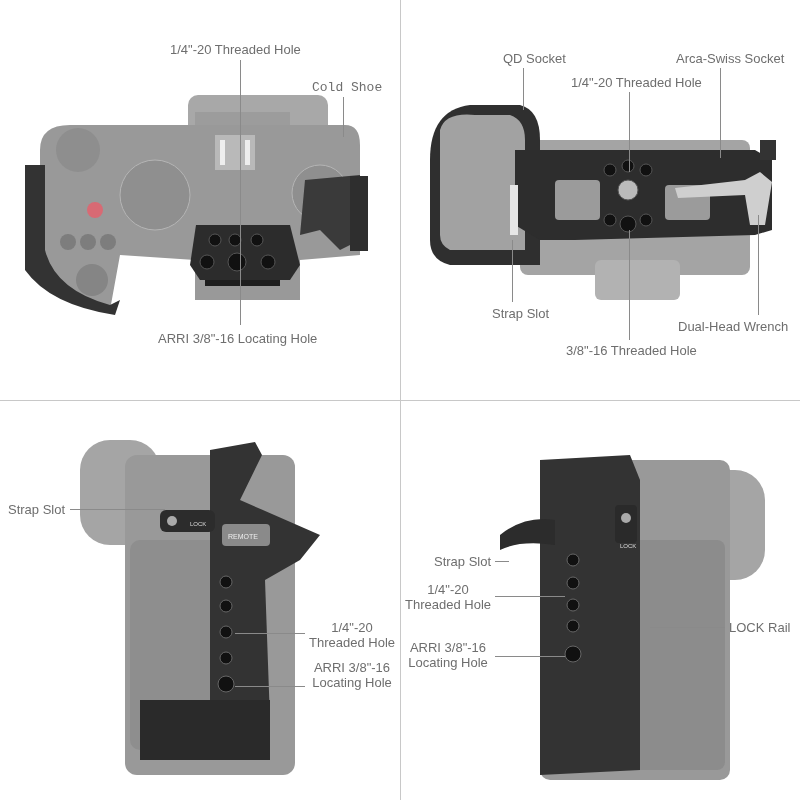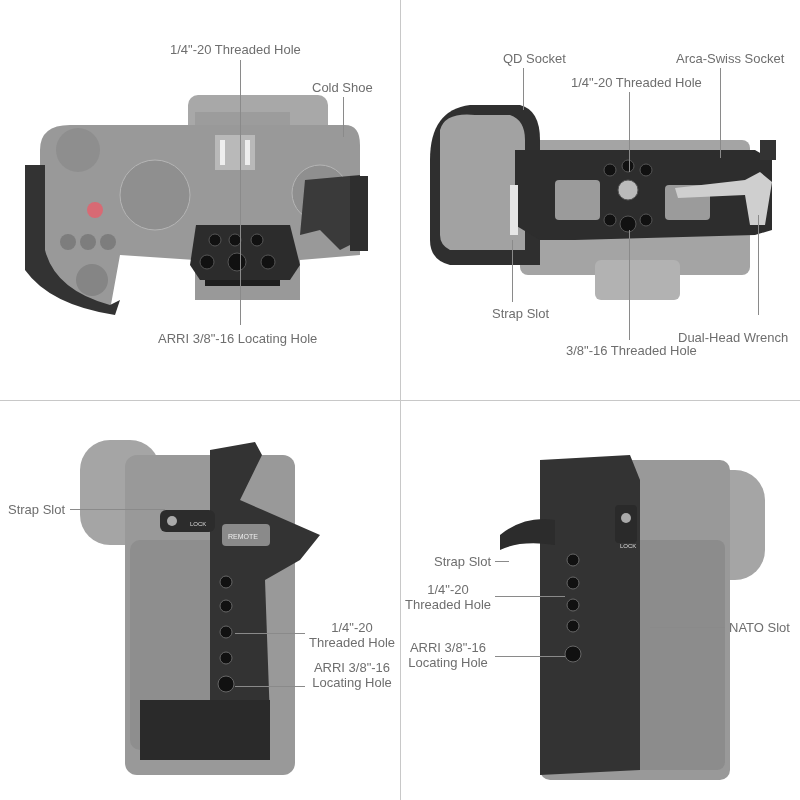--- a/index.html
+++ b/index.html
@@ -54,21 +54,21 @@
         <circle cx="257" cy="240" r="6"></circle>
       <circle cx="207" cy="262" r="7"></circle>
         <circle cx="237" cy="262" r="9"></circle>
         <circle cx="268" cy="262" r="7"></circle>
     </g>
     <rect x="205" y="280" width="75" height="6" fill="#1e1e1e"></rect>
   </svg>
   <div class="lead" style="left:240px;top:60px;width:1px;height:265px;"></div>
   <div class="lead" style="left:343px;top:97px;width:1px;height:40px;"></div>
   <div class="lbl" style="left:170px;top:42px;">1/4"-20 Threaded Hole</div>
-  <div class="lbl" style="left:312px;top:80px;">Cold Shoe</div>
+  <div class="lbl" style="left:312px;top:80px;font-family:Liberation Mono, monospace;">Cold Shoe</div>
   <div class="lbl" style="left:158px;top:331px;">ARRI 3/8"-16 Locating Hole</div>
 </div>
 
 <div class="quad" style="left:400px;top:0;">
   <svg width="400" height="400">
     <rect x="120" y="140" width="230" height="135" rx="8" fill="#a4a4a4"></rect>
     <rect x="195" y="260" width="85" height="40" rx="6" fill="#b2b2b2"></rect>
 
     <path d="M30 160 Q30 110 70 105 L120 105 Q140 110 140 140 L140 265 L50 265 Q30 260 30 240 Z" fill="#2f2f2f"></path>
     <path d="M40 130 Q45 112 75 115 L110 115 Q125 120 125 140 L125 250 L50 250 Q40 245 40 235 Z" fill="#a2a2a2"></path>
@@ -93,21 +93,21 @@
   <div class="lead" style="left:123px;top:68px;width:1px;height:42px;"></div>
   <div class="lead" style="left:320px;top:68px;width:1px;height:90px;"></div>
   <div class="lead" style="left:229px;top:92px;width:1px;height:80px;"></div>
   <div class="lead" style="left:112px;top:240px;width:1px;height:62px;"></div>
   <div class="lead" style="left:358px;top:215px;width:1px;height:100px;"></div>
   <div class="lead" style="left:229px;top:230px;width:1px;height:110px;"></div>
   <div class="lbl" style="left:103px;top:51px;">QD Socket</div>
   <div class="lbl" style="left:276px;top:51px;">Arca-Swiss Socket</div>
   <div class="lbl" style="left:171px;top:75px;">1/4"-20 Threaded Hole</div>
   <div class="lbl" style="left:92px;top:306px;">Strap Slot</div>
-  <div class="lbl" style="left:278px;top:330px;">Dual-Head Wrench</div>
+  <div class="lbl" style="left:278px;top:319px;">Dual-Head Wrench</div>
   <div class="lbl" style="left:166px;top:343px;">3/8"-16 Threaded Hole</div>
 </div>
 
 <div class="quad" style="left:0;top:400px;">
   <svg width="400" height="400">
     <rect x="80" y="40" width="80" height="105" rx="30" fill="#a5a5a5"></rect>
     <rect x="125" y="55" width="170" height="320" rx="12" fill="#999"></rect>
     <rect x="130" y="140" width="90" height="210" rx="10" fill="#8e8e8e"></rect>
 
     <path d="M210 50 L255 42 L262 55 L240 100 L320 135 L300 160 L265 180 L270 320 L240 330 L210 300 Z" fill="#333"></path>
@@ -164,14 +164,14 @@
   <div class="lead" style="left:250px;top:227px;width:75px;height:1px;"></div>
   <div class="lbl" style="left:34px;top:154px;">Strap Slot</div>
   <div class="lbl center" style="left:2px;top:182px;width:92px;">
     <div>1/4"-20</div>
     <div>Threaded Hole</div>
   </div>
   <div class="lbl center" style="left:2px;top:240px;width:92px;">
     <div>ARRI 3/8"-16</div>
     <div>Locating Hole</div>
   </div>
-  <div class="lbl" style="left:329px;top:220px;">NATO Slot</div>
+  <div class="lbl" style="left:329px;top:220px;">LOCK Rail</div>
 </div>
 
 </body></html>

